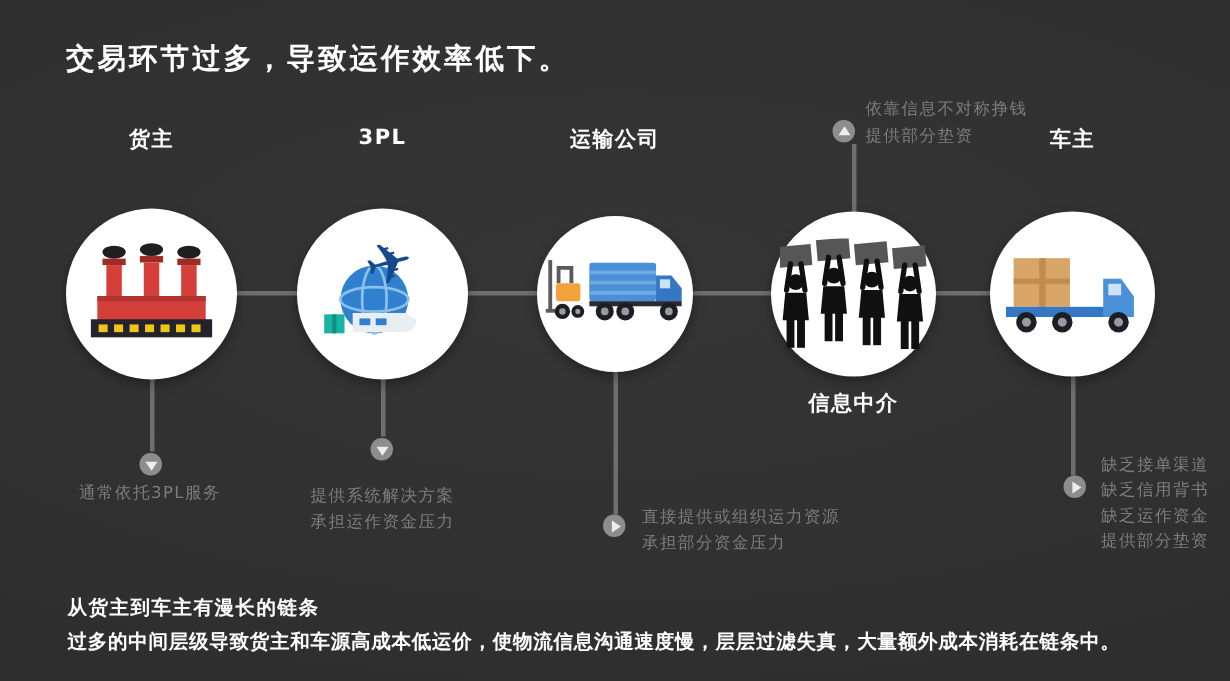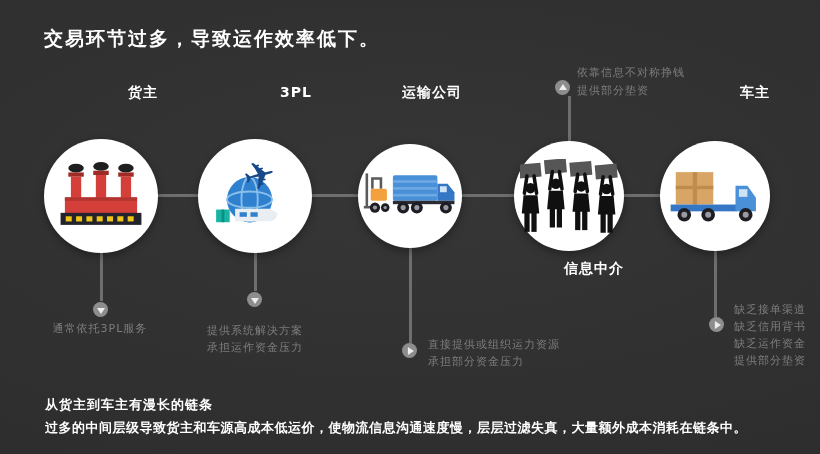--- a/index.html
+++ b/index.html
@@ -15,21 +15,21 @@
   .chain-line { position:absolute; left:100px; top:194px; width:616px; height:3px; background:#6e6e6e; }
   .vline { position:absolute; width:3px; background:#6e6e6e; }
   .node-circle {
     position:absolute; background:#ffffff; border-radius:50%;
     display:flex; align-items:center; justify-content:center;
     box-shadow:0 3px 8px rgba(0,0,0,0.35);
   }
   .node-circle svg { display:block; }
   .node-label {
     position:absolute; color:#ffffff; font-weight:bold; font-size:14px;
-    letter-spacing:1px; text-align:right;
+    letter-spacing:1px; text-align:center;
   }
   .dot { position:absolute; width:15px; height:15px; background:#8d8d8d; border-radius:50%; }
   .dot::after { content:""; position:absolute; width:0; height:0; left:50%; top:50%; }
   .dot.down::after  { transform:translate(-50%,-35%); border-left:4px solid transparent; border-right:4px solid transparent; border-top:6px solid #ededed; }
   .dot.up::after    { transform:translate(-50%,-65%); border-left:4px solid transparent; border-right:4px solid transparent; border-bottom:6px solid #ededed; }
   .dot.right::after { transform:translate(-35%,-50%); border-top:4px solid transparent; border-bottom:4px solid transparent; border-left:6px solid #ededed; }
   .note { position:absolute; color:#7d7d7d; font-size:11px; line-height:17px; letter-spacing:1px; }
   .note.center { text-align:center; }
   .note div { display:block; }
   .footer-line1 { position:absolute; left:45px; top:396px; color:#ffffff; font-size:13px; font-weight:bold; letter-spacing:1px; }

